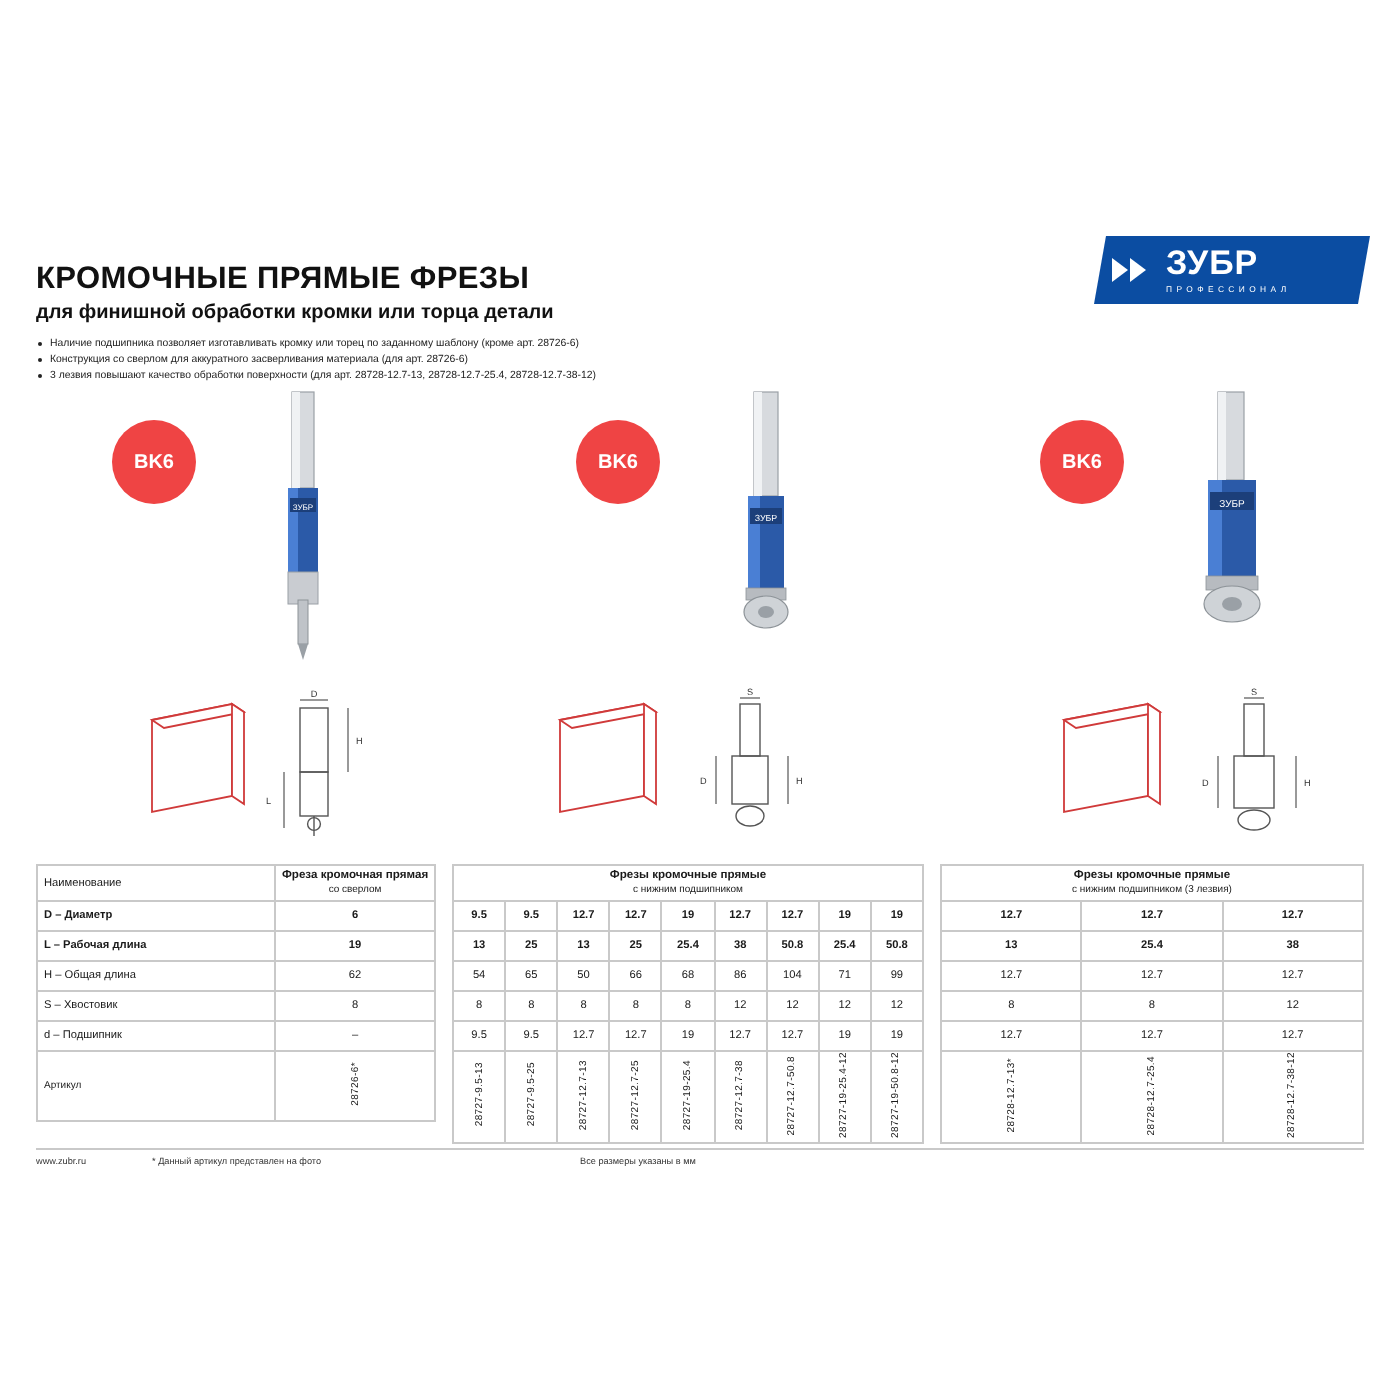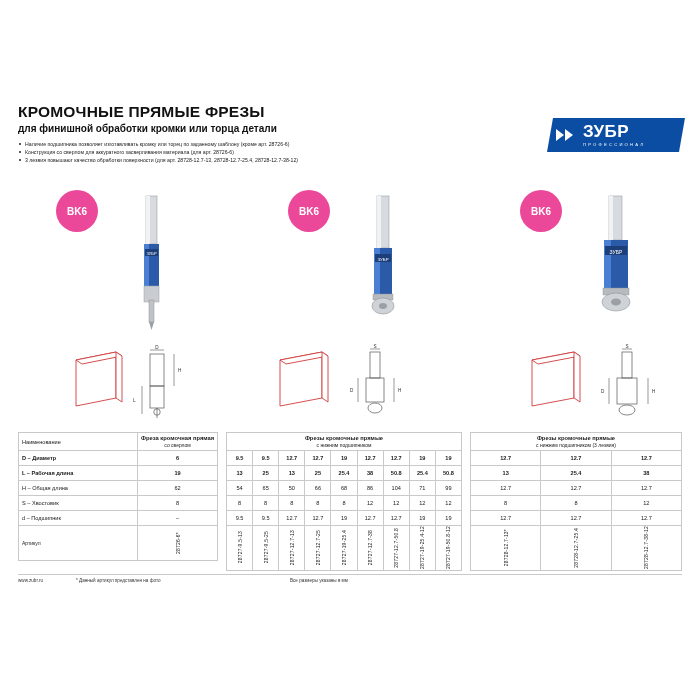--- a/index.html
+++ b/index.html
@@ -6,21 +6,21 @@
   body{
     width:700px;height:700px;background:#ffffff;
     font-family:"Liberation Sans", sans-serif;
     color:#1a1a1a;
     overflow:hidden;
   }
   .page{position:relative;width:700px;height:700px;}
   .sheet{position:absolute;left:0;top:0;width:700px;height:700px;background:#fff;}
 
   
-  .header{position:absolute;left:18px;top:104px;width:664px;}
+  .header{position:absolute;left:18px;top:132px;width:664px;}
   .title{
     font-size:15.5px;font-weight:bold;letter-spacing:0.2px;
     color:#111;line-height:1.05;
   }
   .subtitle{
     font-size:10px;font-weight:bold;color:#111;margin-top:3px;
   }
   .bullets{margin-top:6px;}
   .bullet{
     font-size:5.2px;color:#222;line-height:1.55;position:relative;padding-left:7px;
@@ -45,22 +45,22 @@
     color:#fff;font-weight:bold;font-size:17px;letter-spacing:0.5px;line-height:1;
   }
   .logo-sub{
     color:#fff;font-size:4.2px;letter-spacing:2.2px;margin-top:2px;
   }
 
   
   .photos{position:absolute;left:18px;top:186px;width:664px;height:152px;}
   .photo{position:absolute;top:0;width:200px;height:152px;}
   .bk6{
-    position:absolute;left:38px;top:4px;width:42px;height:42px;border-radius:50%;
-    background:#ec4899;color:#fff;font-size:10px;font-weight:bold;
+    position:absolute;left:38px;top:24px;width:42px;height:42px;border-radius:50%;
+    background:#ef4444;color:#fff;font-size:10px;font-weight:bold;
     display:flex;align-items:center;justify-content:center;text-align:right;
   }
   .tool{position:absolute;}
 
   
   .diagrams{position:absolute;left:18px;top:344px;width:664px;height:86px;}
   .diagram{position:absolute;top:0;height:86px;}
 
   
   .tables{position:absolute;left:18px;top:432px;width:664px;}

